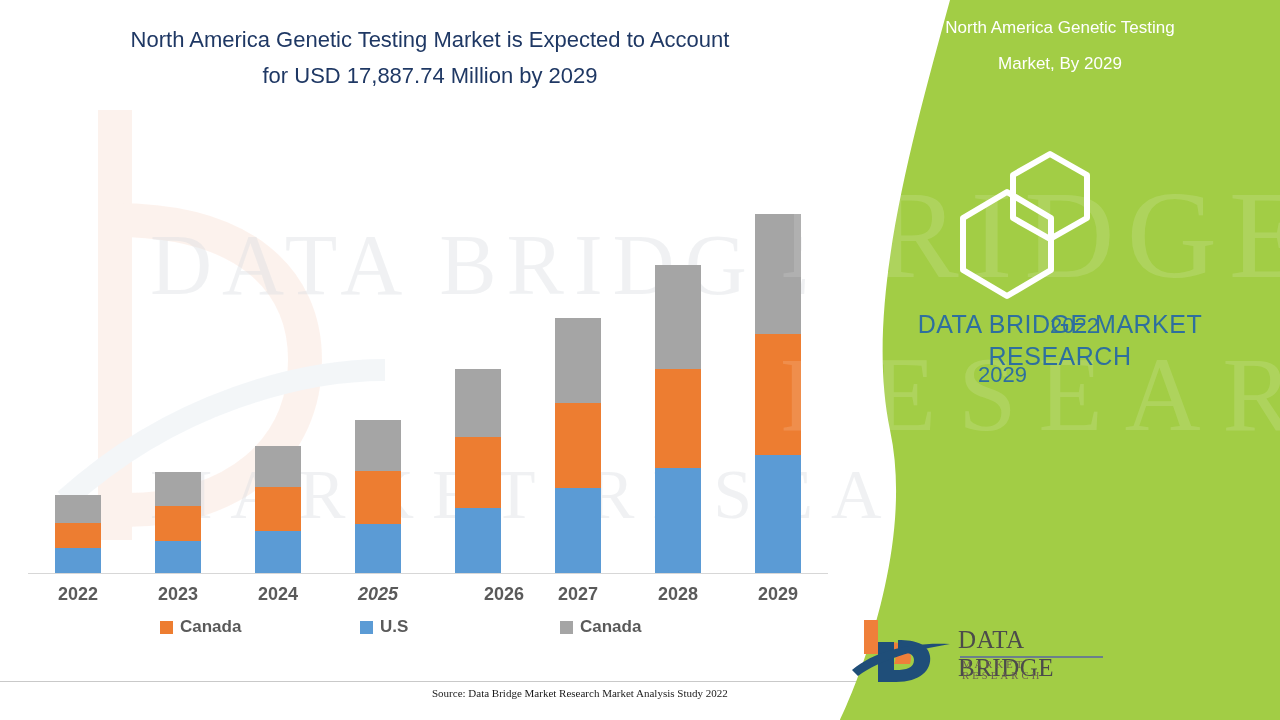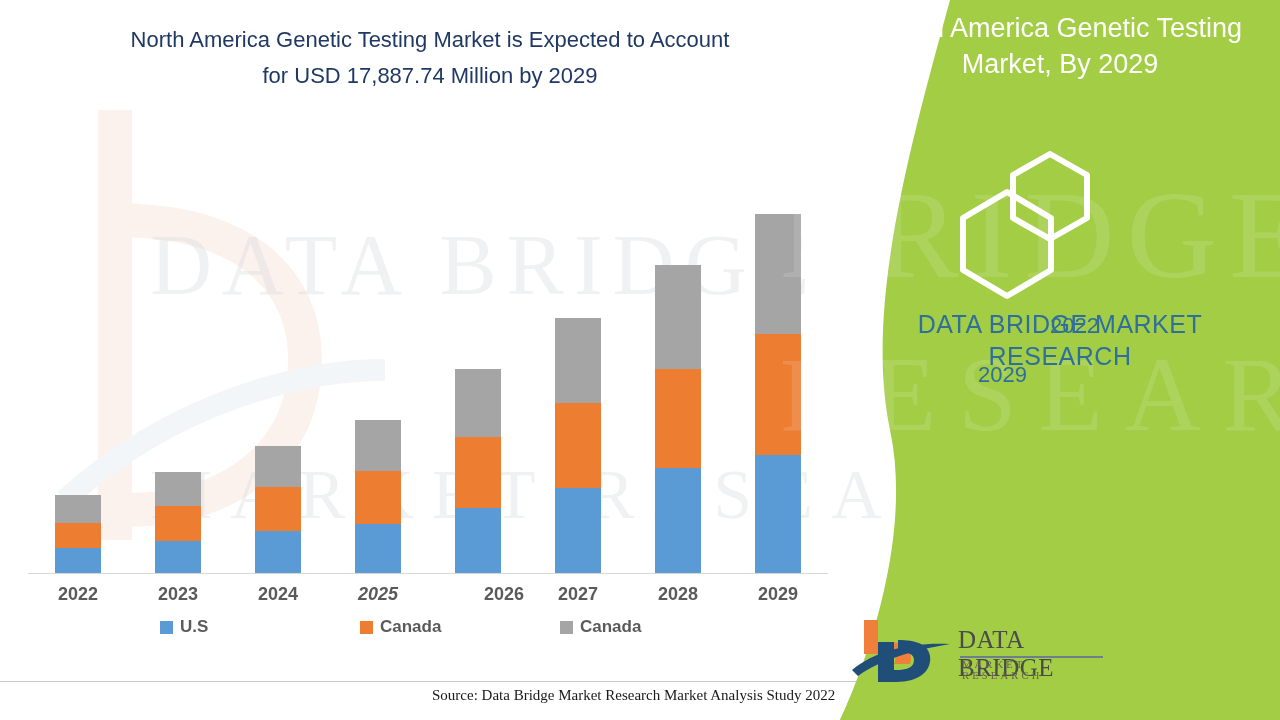--- a/index.html
+++ b/index.html
@@ -75,38 +75,38 @@
     background:#c9c9c9;
   }
   .footer-left {
     position:absolute; left:30px; top:686px;
     font-size:12.5px; color:#1a1a1a;
     font-family:"Liberation Serif", serif;
     font-weight:bold;
   }
   .footer-right {
     position:absolute; left:432px; top:687px;
-    font-size:15px; color:#1a1a1a;
+    font-size:11px; color:#1a1a1a;
     font-family:"Liberation Serif", serif;
   }
 
   
   #green-panel { position:absolute; right:0; top:0; width:460px; height:720px; }
   #green-panel svg.shape { position:absolute; inset:0; width:460px; height:720px; }
   .gp-wm {
     position:absolute; left:-40px; top:160px; width:520px;
     font-size:125px; letter-spacing:12px; color:#ffffff; opacity:.13;
     font-family:"Liberation Serif", serif;
     line-height:150px; white-space:nowrap;
   }
   .gp-wm.l2 { top:320px; font-size:105px; letter-spacing:22px; }
   .panel-title {
     position:absolute; right:20px; top:10px; width:400px;
     text-align:center; color:#ffffff;
-    font-size:27px; line-height:36px;
+    font-size:17px; line-height:36px;
   }
   .hexes { position:absolute; left:130px; top:140px; width:200px; height:160px; }
   .hex-label {
     position:absolute; color:#2e6f9e; font-size:22px;
     font-family:"Liberation Sans", sans-serif;
   }
   .hex-label.y2029 { left:28px; top:222px; }
   .hex-label.y2022 { left:100px; top:173px; }
   .dbmr-text {
     position:absolute; left:60px; top:308px; width:360px;
@@ -202,26 +202,26 @@
       <div class="xlabel" style="left: 204px;">2024</div>
       <div class="xlabel" style="left: 304px; font-style: italic;">2025</div>
       <div class="xlabel" style="left: 404px; text-align: right;">2026</div>
       <div class="xlabel" style="left: 504px;">2027</div>
       <div class="xlabel" style="left: 604px;">2028</div>
       <div class="xlabel" style="left: 704px;">2029</div>
     </div>
 
   <div class="legend" id="legend">
       <div class="legend-item">
+        <span class="swatch" style="background: rgb(237, 125, 49);"></span>
+        <span class="legend-label">Canada</span>
+      </div>
+      <div class="legend-item">
         <span class="swatch" style="background: rgb(91, 155, 213);"></span>
         <span class="legend-label">U.S</span>
-      </div>
-      <div class="legend-item">
-        <span class="swatch" style="background: rgb(237, 125, 49);"></span>
-        <span class="legend-label">Canada</span>
       </div>
       <div class="legend-item">
         <span class="swatch" style="background: rgb(165, 165, 165);"></span>
         <span class="legend-label">Canada</span>
       </div>
     </div>
 
   <div class="footer-rule"></div>
   <div class="footer-right">Source: Data Bridge Market Research Market Analysis Study 2022</div>
 

